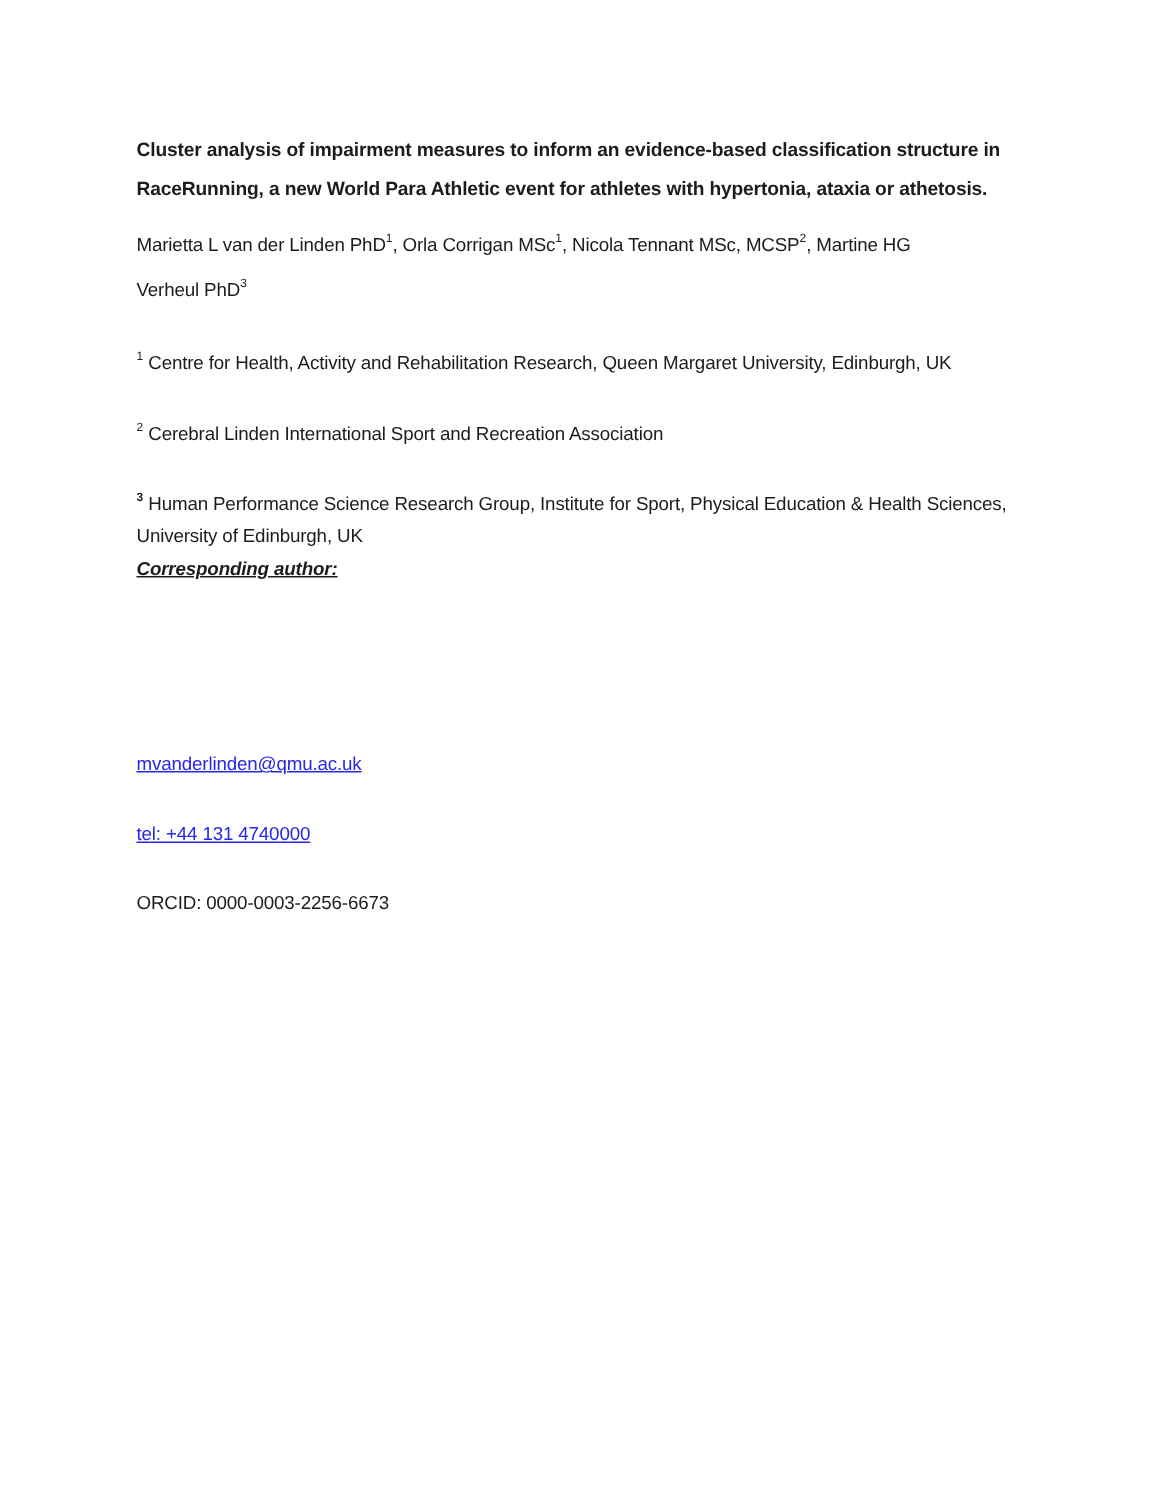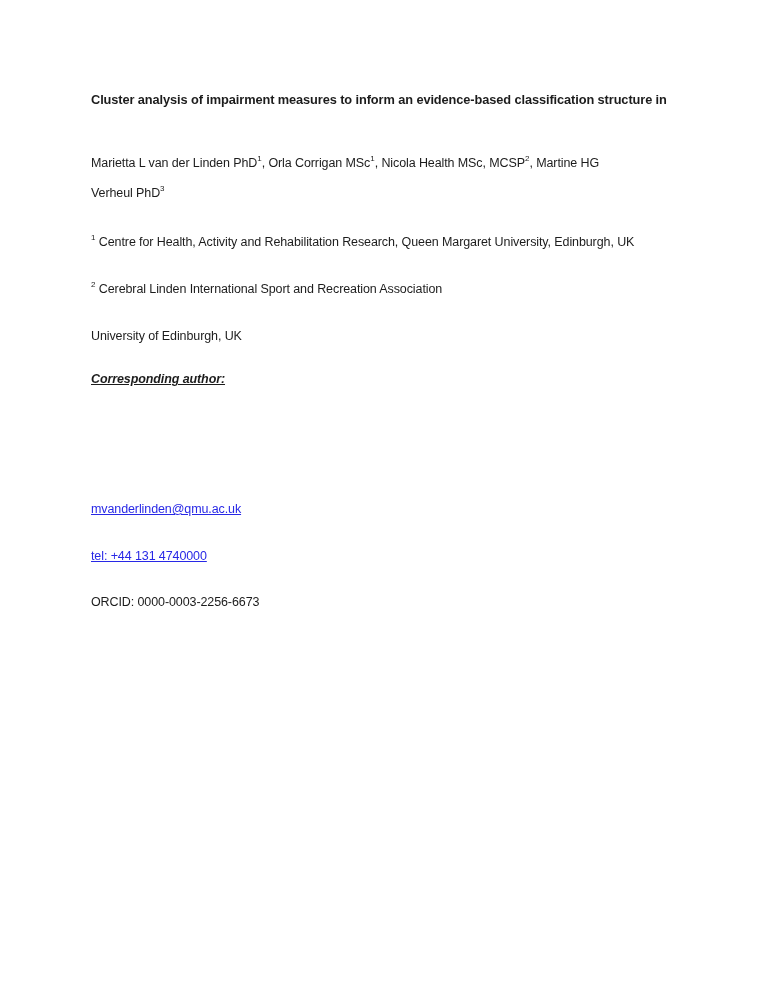--- a/index.html
+++ b/index.html
@@ -68,32 +68,34 @@
     margin-top: 41px;
   }
 </style>
 </head>
 <body>
 
 <div class="page">
 
   <h1 class="block title">
     <span class="line">Cluster analysis of impairment measures to inform an evidence-based classification structure in</span>
+    <span class="line">RaceRunning, a new World Para Athletic event for athletes with hypertonia, ataxia or athetosis.</span>
   </h1>
 
   <p class="block authors">
-    <span class="line"><span>Marietta L van der Linden PhD</span><sup class="sup">1</sup><span>, Orla Corrigan MSc</span><sup class="sup">1</sup><span>, Nicola Health MSc, MCSP</span><sup class="sup">2</sup><span>, Martine HG</span></span>
+    <span class="line"><span>Marietta L van der Linden PhD</span><sup class="sup">1</sup><span>, Orla Corrigan MSc</span><sup class="sup">1</sup><span>, Nicola Tennant MSc, MCSP</span><sup class="sup">2</sup><span>, Martine HG</span></span>
     <span class="line"><span>Verheul PhD</span><sup class="sup">3</sup></span>
   </p>
 
   <p class="block affil-1"><sup class="sup">1</sup> <span>Centre for Health, Activity and Rehabilitation Research, Queen Margaret University, Edinburgh, UK</span></p>
 
   <p class="block affil-2"><sup class="sup">2</sup> <span>Cerebral Linden International Sport and Recreation Association</span></p>
 
   <p class="block affil-3">
+    <span class="line"><sup class="sup marker-bold">3</sup> <span>Human Performance Science Research Group, Institute for Sport, Physical Education &amp; Health Sciences,</span></span>
     <span class="line">University of Edinburgh, UK</span>
   </p>
 
   <p class="block corr-heading"><span class="heading-text">Corresponding author:</span></p>
 
 
   <p class="block email-row"><a class="link">mvanderlinden@qmu.ac.uk</a></p>
 
   <p class="block tel-row"><a class="link">tel: +44 131 4740000</a></p>
 

